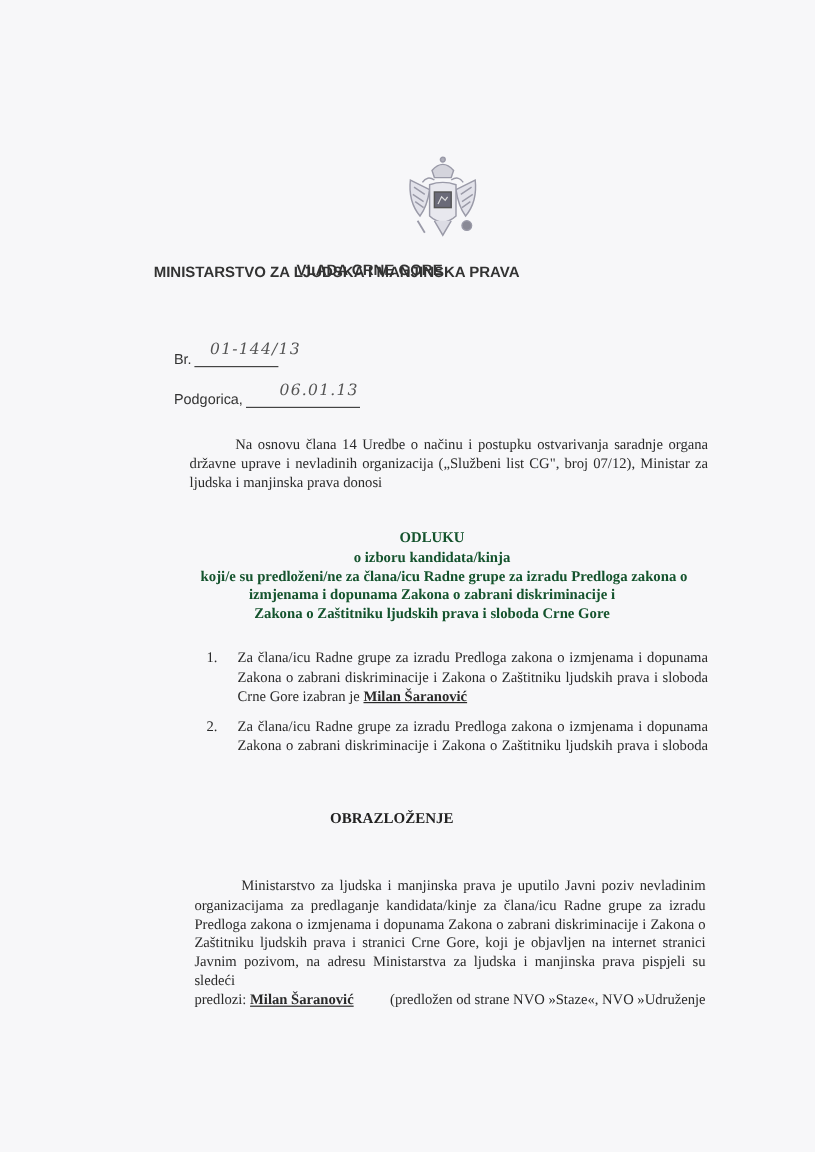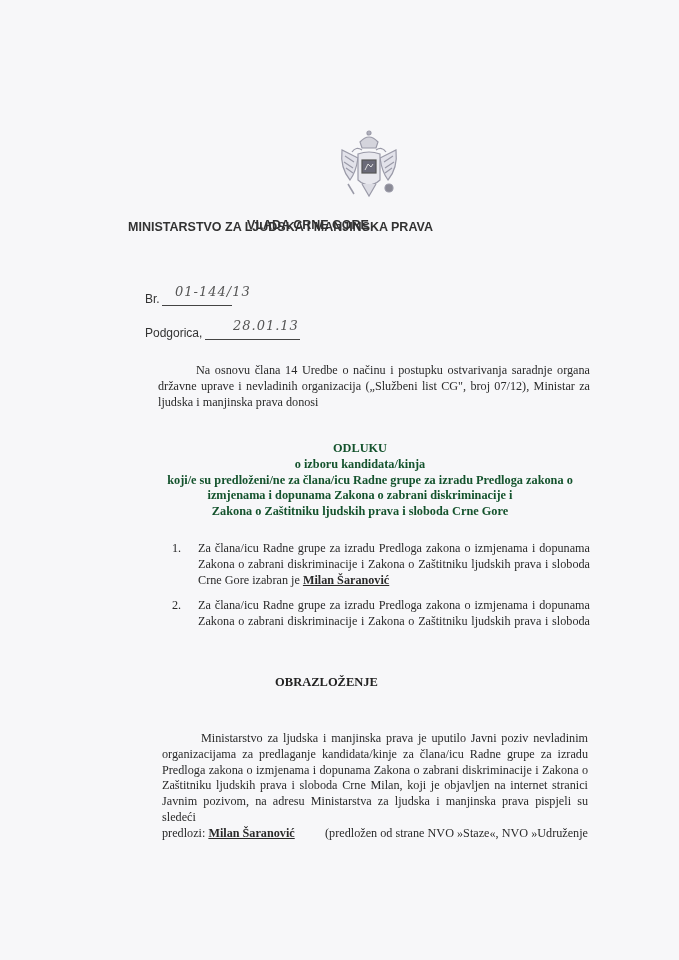--- a/index.html
+++ b/index.html
@@ -64,21 +64,21 @@
   <div class="hdr hdr1">VLADA CRNE GORE</div>
   <div class="hdr hdr2">MINISTARSTVO ZA LJUDSKA I MANJINSKA PRAVA</div>
 
   <div class="ref" style="left:145px; top:292px;">
     <span>Br.</span>
     <span class="hand" style="position:absolute; left:30px; top:-8px; white-space:nowrap;">01-144/13</span>
     <span class="line" style="left:17px; top:13px; width:70px;"></span>
   </div>
   <div class="ref" style="left:145px; top:326px;">
     <span>Podgorica,</span>
-    <span class="hand" style="position:absolute; left:88px; top:-8px; white-space:nowrap;">28.01.13</span>
+    <span class="hand" style="position:absolute; left:88px; top:-8px; white-space:nowrap;">06.01.13</span>
     <span class="line" style="left:60px; top:13px; width:95px;"></span>
   </div>
 
   <div class="para" style="left:158px; top:363px; width:432px;">
     <p style="padding-left:38px; text-align:justify; text-align-last:justify;">Na osnovu člana 14 Uredbe o načinu i postupku ostvarivanja saradnje organa</p>
     <p style="text-align-last:justify;">državne uprave i nevladinih organizacija („Službeni list CG", broj 07/12), Ministar za</p>
     <p>ljudska i manjinska prava donosi</p>
   </div>
 
   <div class="title-block">
@@ -105,21 +105,21 @@
       <div style="text-align-last:justify;">Zakona o zabrani diskriminacije i Zakona o Zaštitniku ljudskih prava i sloboda</div>
     </div>
   </div>
 
   <div class="section-title">OBRAZLOŽENJE</div>
 
   <div class="para" style="left:162px; top:705px; width:426px;">
     <p style="padding-left:39px; text-align-last:justify;margin-top:26px;">Ministarstvo za ljudska i manjinska prava je uputilo Javni poziv nevladinim</p>
     <p style="text-align-last:justify;">organizacijama za predlaganje kandidata/kinje za člana/icu Radne grupe za izradu</p>
     <p style="text-align-last:justify;">Predloga zakona o izmjenama i dopunama Zakona o zabrani diskriminacije i Zakona o</p>
-    <p style="text-align-last:justify;">Zaštitniku ljudskih prava i sloboda Crne Milan, koji je objavljen na internet stranici</p>
+    <p style="text-align-last:justify;">Zaštitniku ljudskih prava i stranici Crne Gore, koji je objavljen na internet stranici</p>
     <p style="text-align-last:justify;">Javnim pozivom, na adresu Ministarstva za ljudska i manjinska prava pispjeli su sledeći</p>
     <p style="text-align-last:justify; white-space:nowrap; display:flex; justify-content:space-between;">
       <span><span>predlozi: </span><span class="name">Milan Šaranović</span></span>
       <span> (predložen od strane NVO »Staze«, NVO »Udruženje</span>
     </p>
   </div>
 
 </div>
 
 </body></html>

